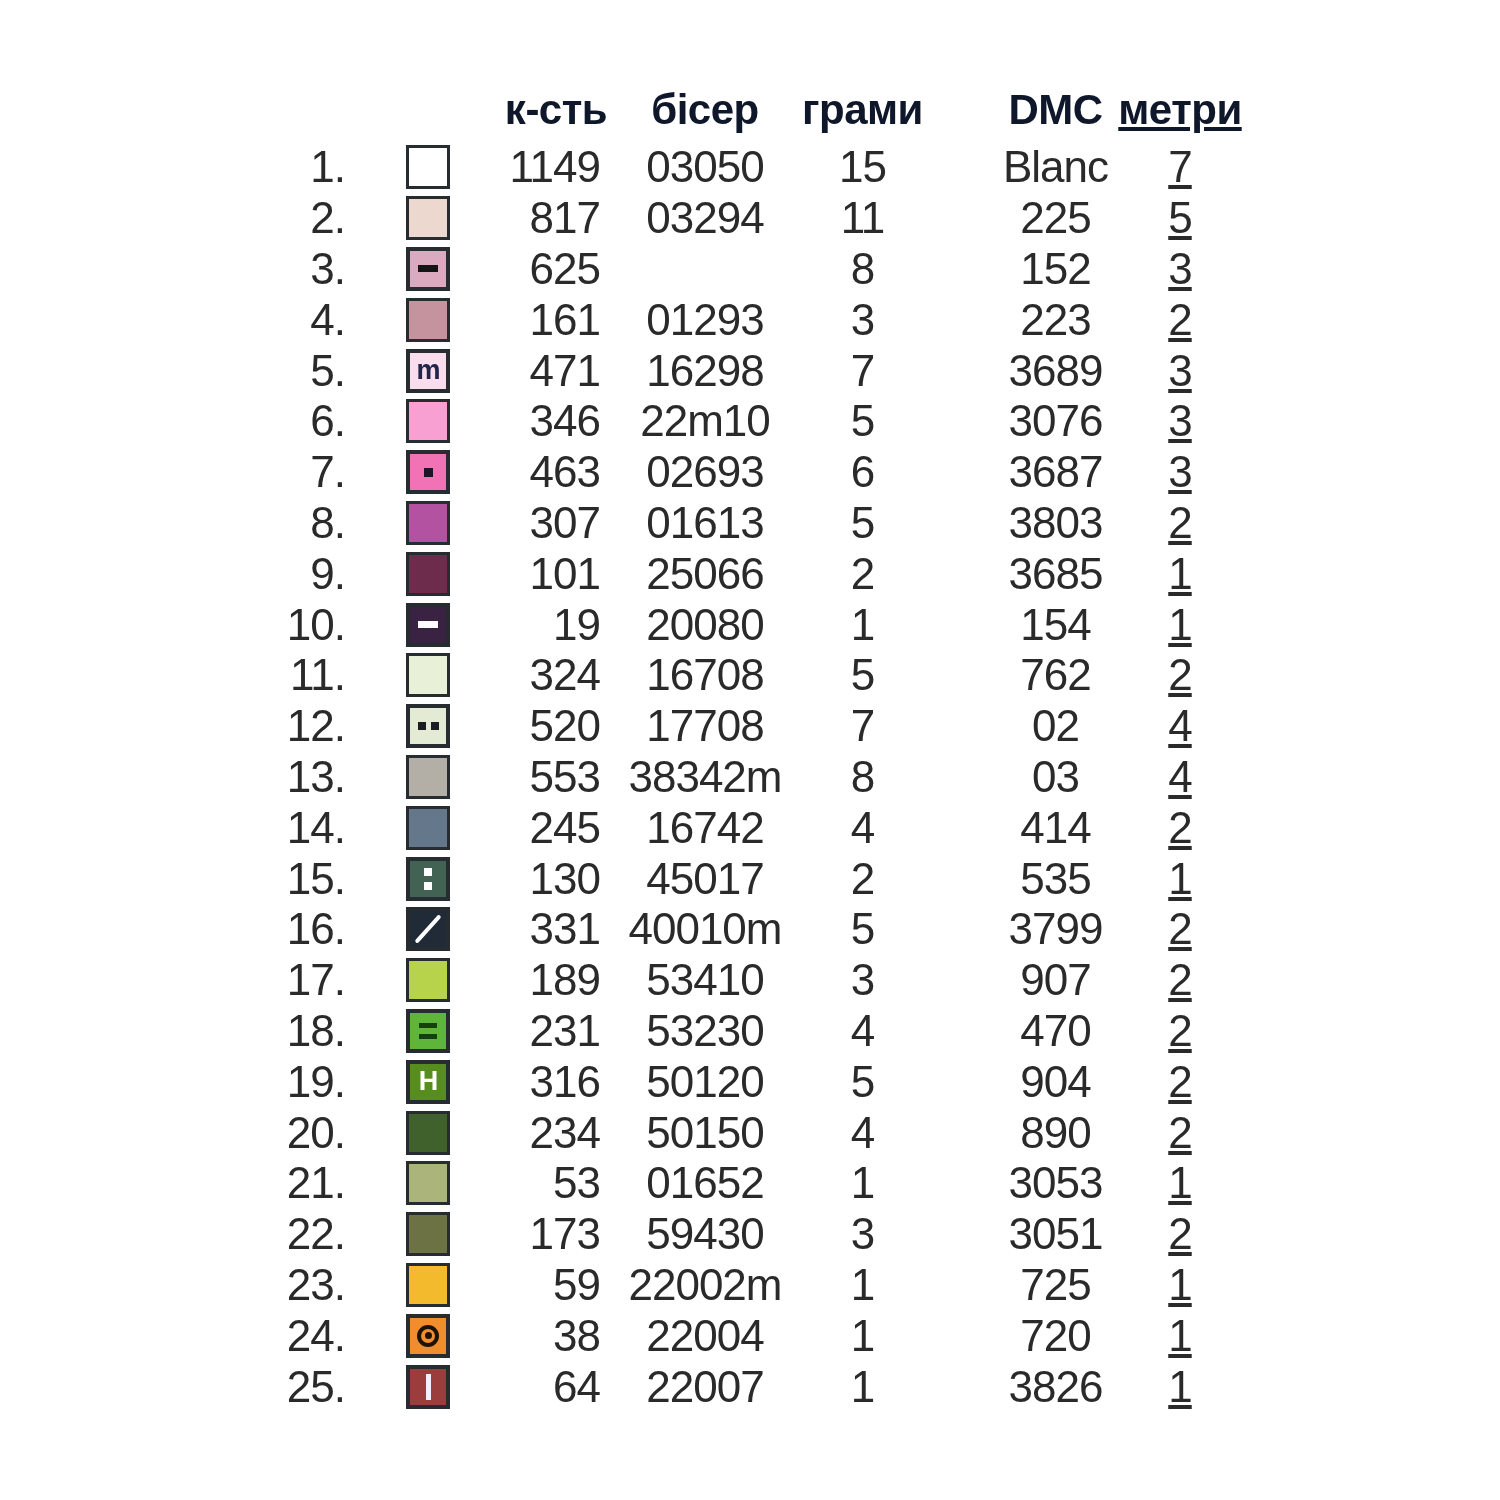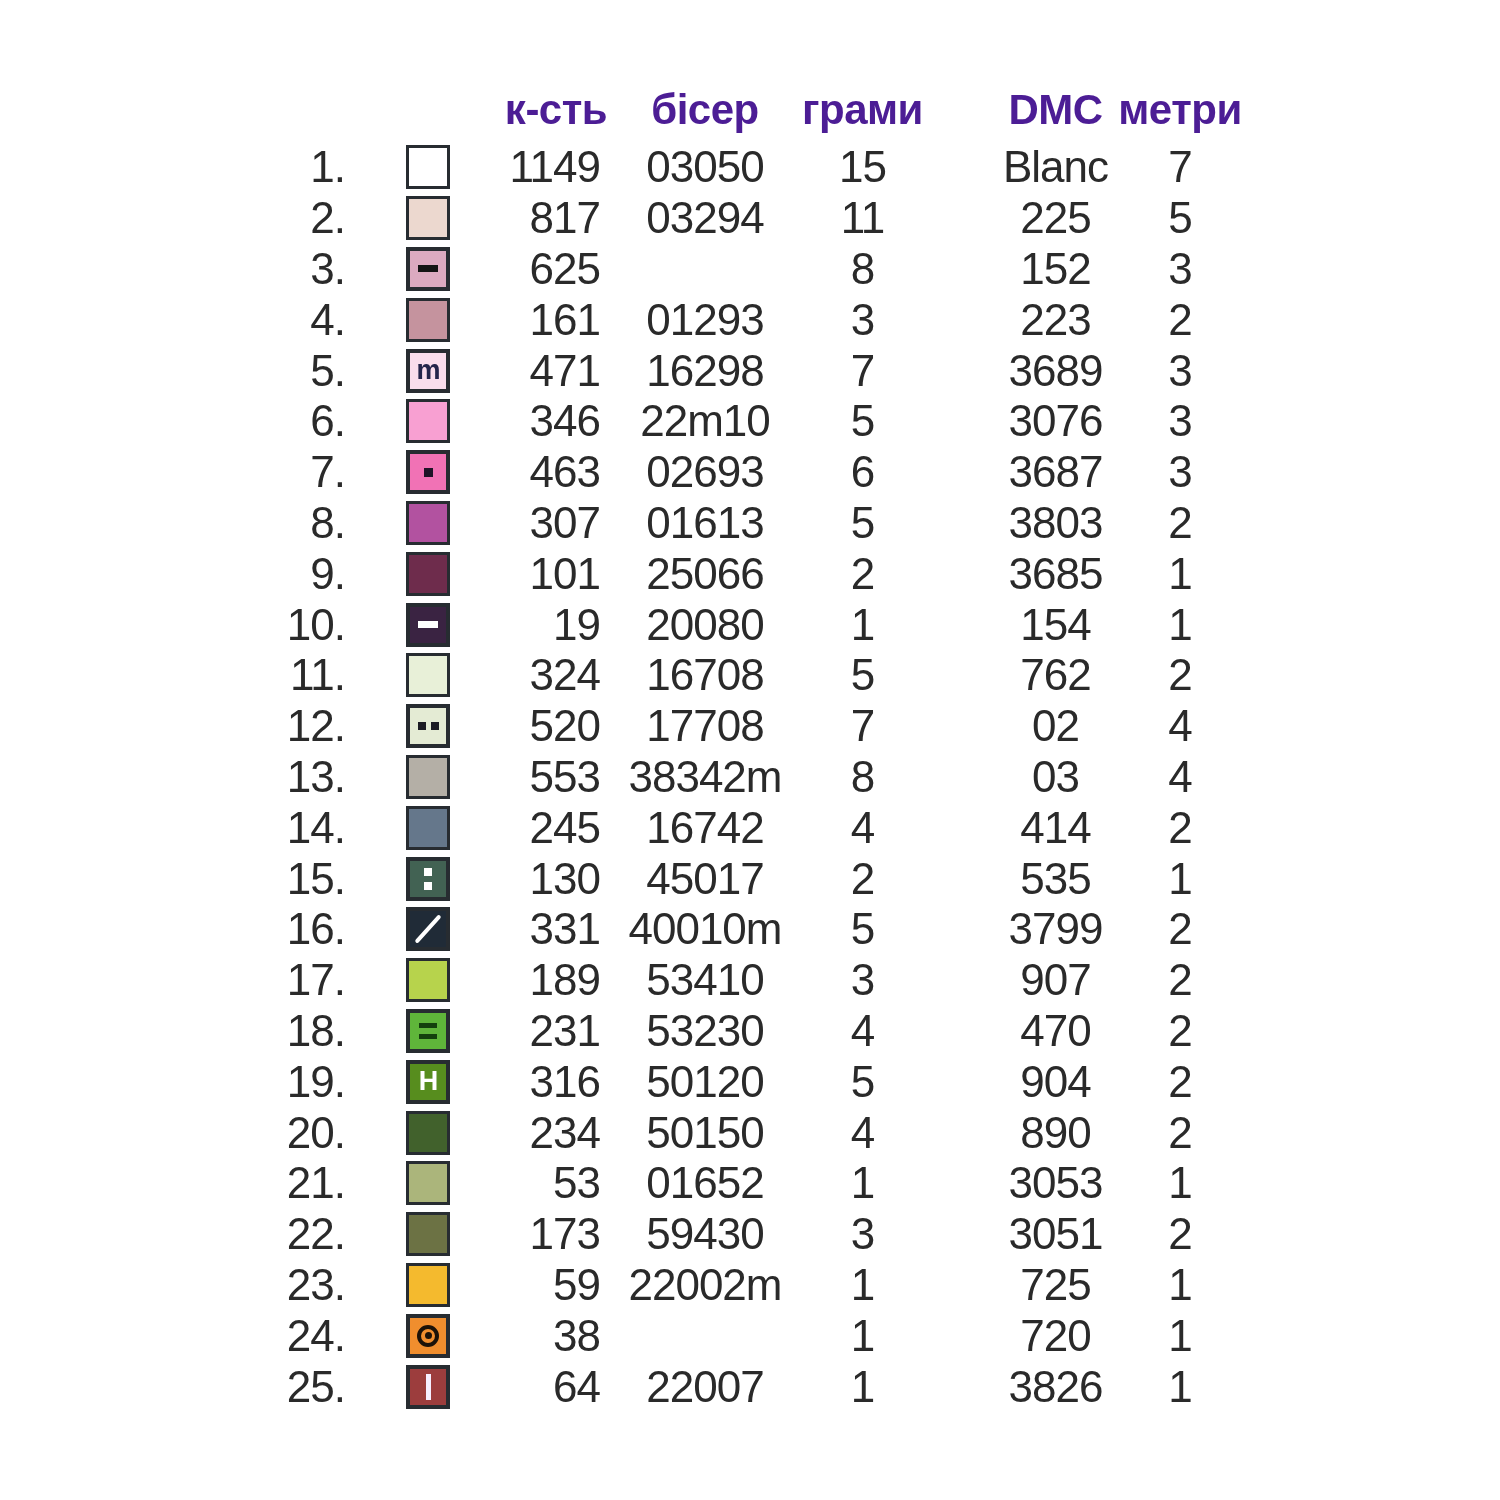--- a/index.html
+++ b/index.html
@@ -26,28 +26,28 @@
     position: relative;
     width: 1500px; height: 50.8px;
   }
   .cell {
     position: absolute; top: 0; height: 100%;
     display: flex; align-items: center;
     font-size: 44px; color: #2a2a2a;
     letter-spacing: -1px;
     white-space: nowrap;
   }
-  .hdr-row .cell { font-weight: bold; font-size: 42px; color: #4c1d95; letter-spacing: -0.5px; }
+  .hdr-row .cell { font-weight: bold; font-size: 42px; color: #0f172a; letter-spacing: -0.5px; }
   .c-num    { left: 200px;  width: 145px; justify-content: flex-end; }
   .c-swatch { left: 406px;  width: 44px;  justify-content: center; }
   .c-kst    { left: 460px;  width: 140px; justify-content: flex-end; }
   .c-biser  { left: 595px;  width: 220px; justify-content: center; }
   .c-grams  { left: 790px;  width: 145px; justify-content: center; }
   .c-dmc    { left: 968px;  width: 175px; justify-content: center; }
-  .c-metry  { left: 1100px; width: 160px; justify-content: center; }
+  .c-metry  { left: 1100px; width: 160px; justify-content: center; text-decoration: underline; }
   .hdr-row .c-kst { left: 476px; width: 160px; justify-content: center; }
 
   .swatch {
     box-sizing: border-box;
     width: 44px; height: 44px;
     border: 3px solid #272c31;
     display: flex; align-items: center; justify-content: center;
   }
   .swatch.has-sym { border-width: 4px; }
 
@@ -360,20 +360,21 @@
       <div class="row">
       <div class="cell c-num">24.</div>
       <div class="cell c-swatch">
         <span class="swatch has-sym" style="background: rgb(240, 142, 46);">
             <span class="sym-ring" style="border: 4px solid rgb(28, 18, 8);">
               <span class="sym-ring-dot" style="background: rgb(28, 18, 8);"></span>
             </span>
           </span>
       </div>
       <div class="cell c-kst">38</div>
+      <div class="cell c-biser">22004</div>
       <div class="cell c-grams">1</div>
       <div class="cell c-dmc">720</div>
       <div class="cell c-metry">1</div>
     </div>
       <div class="row">
       <div class="cell c-num">25.</div>
       <div class="cell c-swatch">
         <span class="swatch has-sym" style="background: rgb(156, 61, 61);">
             <span class="sym-vline" style="background: rgb(246, 239, 255);"></span>
           </span>

